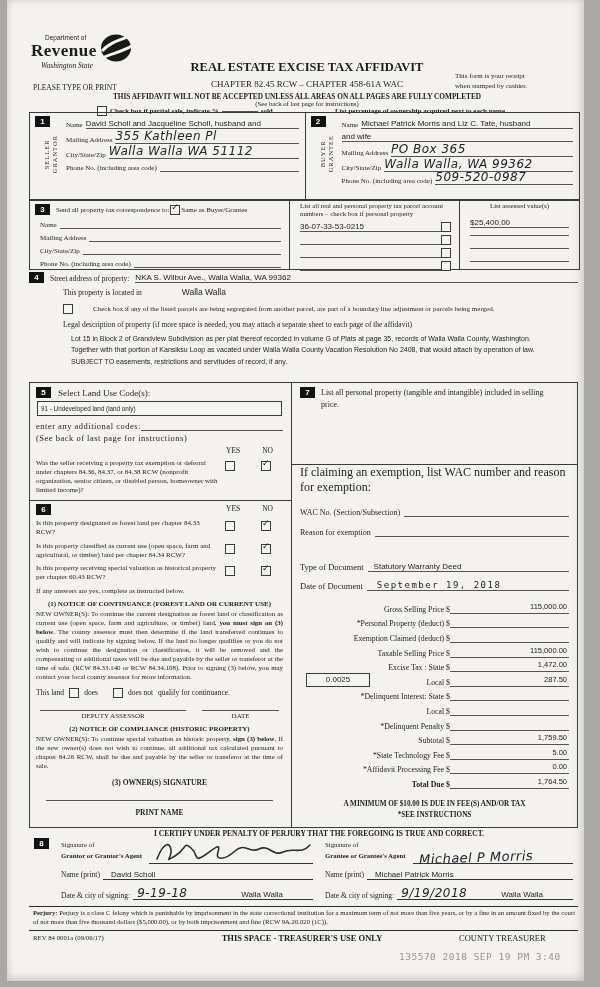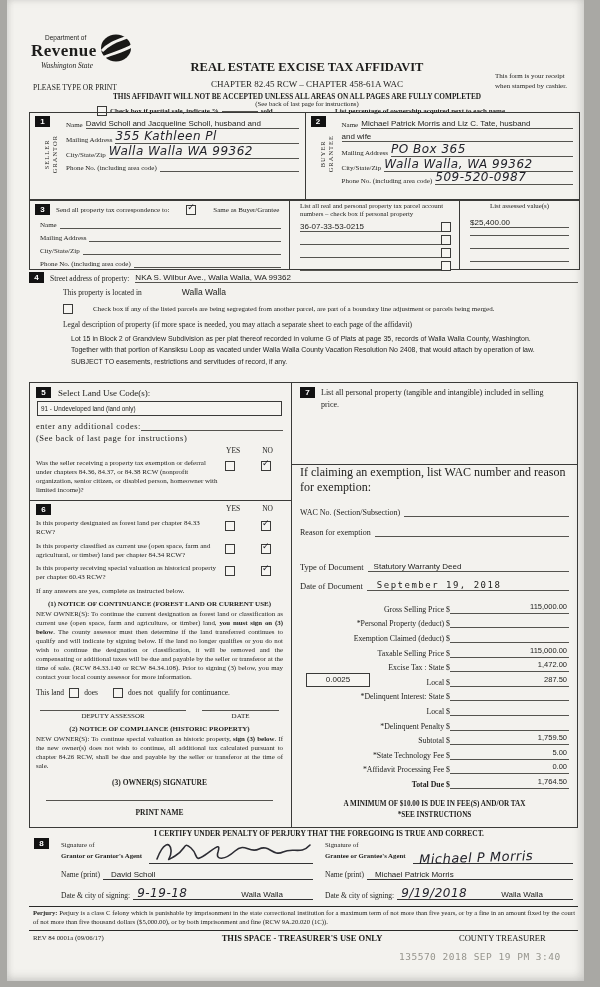--- a/index.html
+++ b/index.html
@@ -19,21 +19,21 @@
   .fl{border-bottom:1px solid #55544f;display:inline-block}
   
   .logo{left:24px;top:34px;display:flex}
   .logo .lt{line-height:1}
   .dept1{font:6.5px "Liberation Sans",sans-serif;margin-left:14px}
   .dept2{font:bold 17px "Liberation Serif",serif;letter-spacing:.5px}
   .dept3{font:italic 7.5px "Liberation Serif",serif;margin-left:10px}
   .title{left:130px;width:340px;top:60px;text-align:center;font-weight:bold;font-size:12.5px}
   .chapter{left:130px;width:340px;top:79px;text-align:center;font-size:9px}
   .typeprint{left:26px;top:83px;font-size:7.5px}
-  .receipt{left:488px;top:71px;width:102px;font-size:7px;line-height:1.45}
+  .receipt{left:448px;top:71px;width:102px;font-size:7px;line-height:1.45}
   .warning{left:20px;width:540px;top:92px;text-align:center;font-weight:bold;font-size:7.3px}
   .seeback1{left:180px;width:240px;top:100px;text-align:center;font-size:6.7px}
   .partial{left:90px;top:106px;font-size:7px;font-weight:bold;display:flex;align-items:center;gap:3px}
   .owner-note{left:328px;top:107px;font-size:7px;font-weight:bold}
   
   .box12{left:22px;top:112px;width:549px;height:87px;border:1.2px solid #3a3a38;display:flex}
   .half{width:50%;position:relative;padding:3px 6px 0 36px;box-sizing:border-box}
   .half+.half{border-left:1.2px solid #3a3a38}
   .half .tab{position:absolute;left:5px;top:3px}
   .vlab{position:absolute;left:13px;top:22px;writing-mode:vertical-rl;transform:rotate(180deg);
@@ -178,21 +178,21 @@
       <div class="frow">
           <span class="lab">Name</span>
         <span class="val sans">David Scholl and Jacqueline Scholl, husband and</span>
         </div>
       <div class="frow h14">
           <span class="lab">Mailing Address</span>
         <span class="val"><span class="hand" style="font-size:12px">355 Kathleen Pl</span></span>
         </div>
       <div class="frow h14">
           <span class="lab">City/State/Zip</span>
-        <span class="val"><span class="hand" style="font-size:12px">Walla Walla WA 99362</span></span>
+        <span class="val"><span class="hand" style="font-size:12px">Walla Walla WA 51112</span></span>
         </div>
       <div class="frow">
           <span class="lab">Phone No. (including area code)</span>
         <span class="val"></span>
         </div>
     </div>
     <div class="half">
       <span class="tab">2</span>
       <div class="vlab">
         <span>BUYER</span><br>
@@ -216,21 +216,21 @@
       <div class="frow">
           <span class="lab">Phone No. (including area code)</span>
         <span class="val"><span class="hand" style="font-size:12px">509-520-0987</span></span>
         </div>
     </div>
   </div>
 
   <div class="abs box3">
     <div class="c1">
       <span class="tab">3</span>
-      <div style="font-size:7px;display:flex;align-items:center;gap:17px;height:13px">
+      <div style="font-size:7px;display:flex;align-items:center;gap:1px;height:13px">
         <span>Send all property tax correspondence to:</span>
         <span class="cb">
             <span class="ck">✓</span>
           </span>
         <span>Same as Buyer/Grantee</span>
       </div>
       <div class="frow" style="margin-left:-16px">
           <span class="lab">Name</span>
           <span class="val"></span>
         </div>

